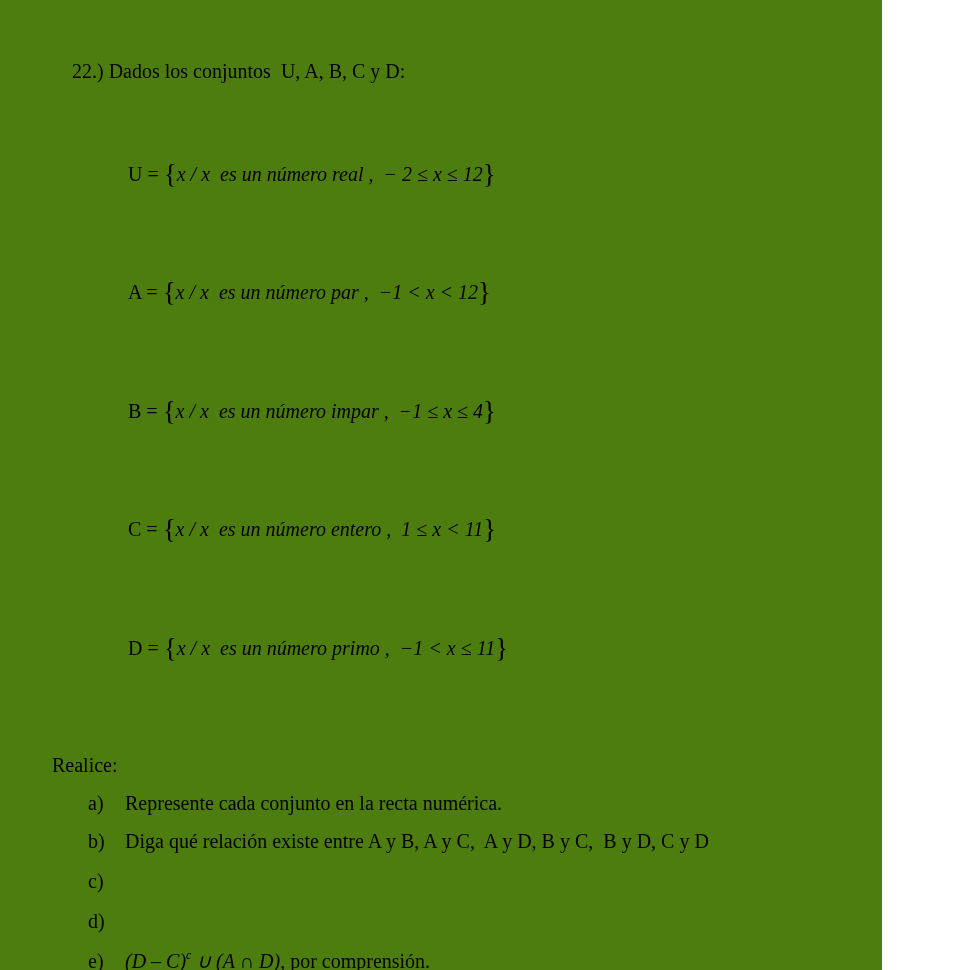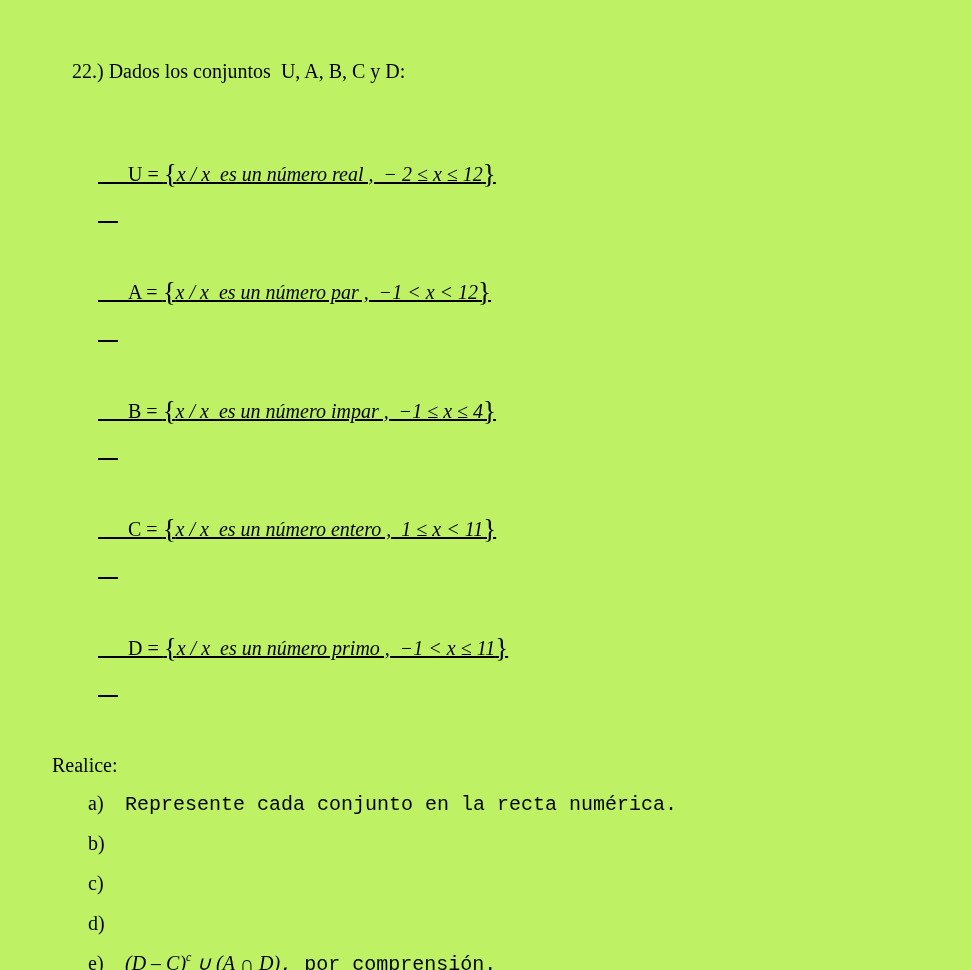--- a/index.html
+++ b/index.html
@@ -4,35 +4,34 @@
 <style>
   html, body {
     margin: 0;
     padding: 0;
     background: #ffffff;
     color: #000000;
     font-family: "Liberation Serif", serif;
   }
   .page {
     position: relative;
-    width: 971px;
+    width: 882px;
     height: 970px;
-    background: #bef264;
+    background: #4d7c0f;
     box-sizing: border-box;
     padding: 34px 40px 3px 52px;
     overflow: hidden;
   }
   .title {
     font-size: 20px;
     line-height: 1.25;
     white-space: pre-wrap;
   }
   .sets {
     margin: 6px 0 0 46px;
-    text-decoration: underline;
   }
   .set-line {
     font-size: 20px;
     line-height: 39.5px;
     white-space: pre-wrap;
   }
   .set-label {
     font-style: normal;
   }
   .brace {
@@ -63,21 +62,20 @@
     width: 37px;
     flex-shrink: 0;
     font-style: normal;
   }
   .task-text {
     white-space: pre-wrap;
   }
   .seg-text {
     font-style: normal;
     white-space: pre-wrap;
-    font-family: Liberation Mono, monospace;
   }
   .seg-math {
     font-style: italic;
     white-space: pre-wrap;
   }
   .seg-sup {
     font-style: italic;
     font-size: 12px;
     vertical-align: 9px;
     line-height: 0;
@@ -120,20 +118,21 @@
 
   <div class="tasks">
 
     <div class="task">
       <span class="marker">a)</span>
       <span class="task-text"><span class="seg-text">Represente cada conjunto en la recta numérica.</span></span>
     </div>
 
     <div class="task wide-gap">
       <span class="marker">b)</span>
+      <span class="task-text"><span class="seg-text">Diga qué relación existe entre A y B, A y C,  A y D, B y C,  B y D, C y D</span></span>
     </div>
 
     <div class="task wide-gap">
       <span class="marker">c)</span>
     </div>
 
     <div class="task wide-gap">
       <span class="marker">d)</span>
     </div>
 

